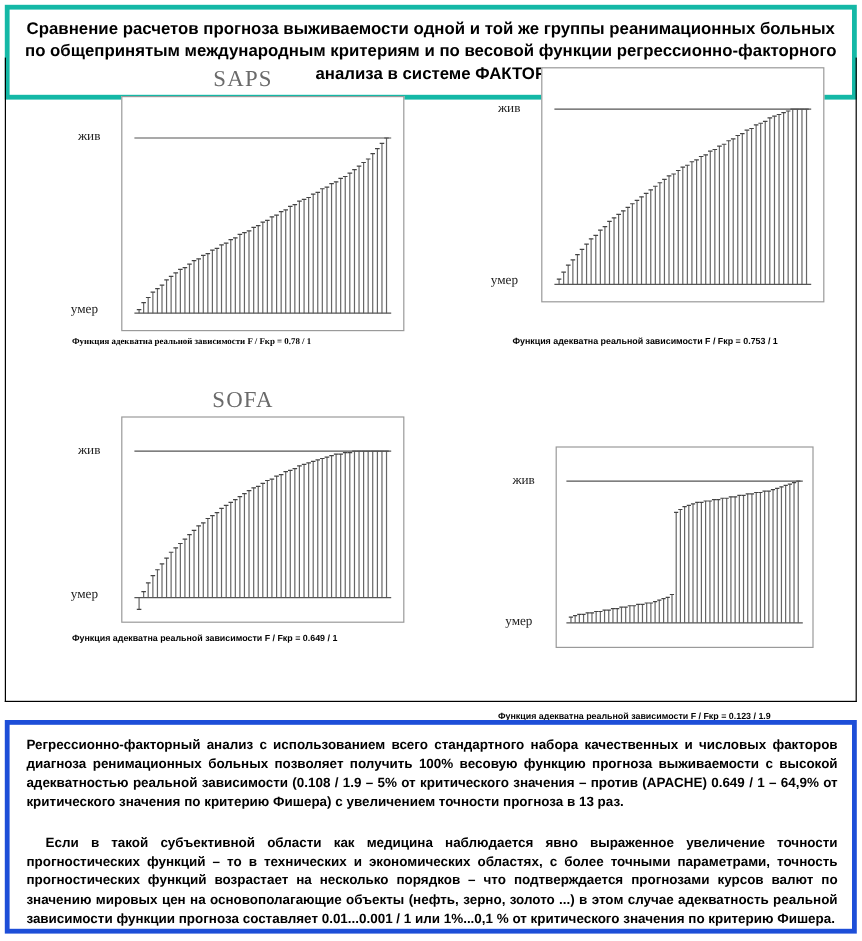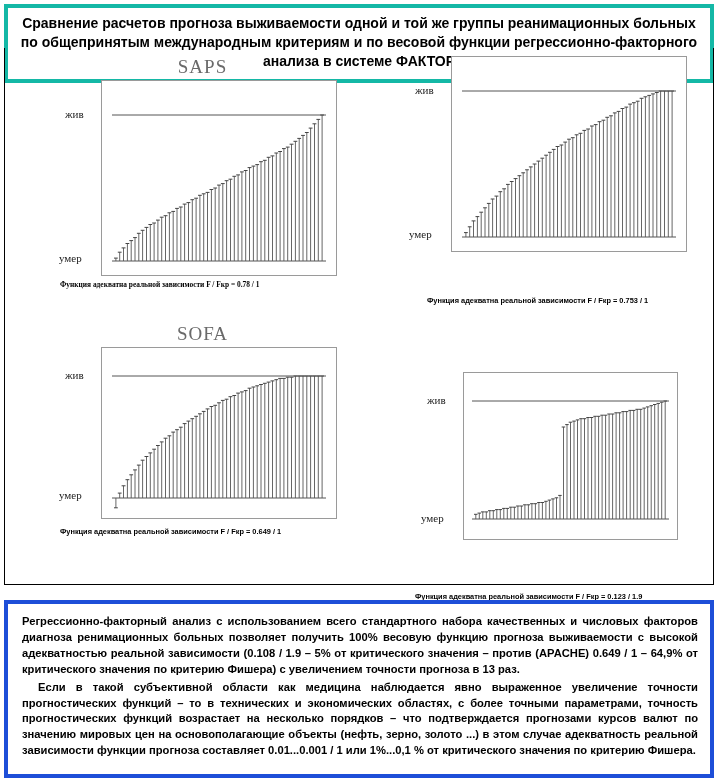--- a/index.html
+++ b/index.html
@@ -56,21 +56,21 @@
     font-size: 11.2px;
     line-height: 1.42;
     font-weight: bold;
     text-align: justify;
   }
   .footer-box p {
     margin: 0 0 0 0;
   }
   .footer-box p.indent {
     text-indent: 16px;
-    margin-top: 2px;
+    margin-top: 18px;
   }
 
   
   .panel {
     position: absolute;
   }
   .panel-title {
     text-align: center;
     font-size: 19px;
     color: #6a6a6a;
@@ -364,21 +364,21 @@
                 <line x1="216.3" y1="180" x2="216.3" y2="34.0" stroke="#666" stroke-width="1"></line>
                 <line x1="214.4" y1="34.0" x2="218.2" y2="34.0" stroke="#444" stroke-width="1"></line>
                 <line x1="220.1" y1="180" x2="220.1" y2="34.0" stroke="#666" stroke-width="1"></line>
                 <line x1="218.2" y1="34.0" x2="222.0" y2="34.0" stroke="#444" stroke-width="1"></line>
               </g>
             <line x1="10" y1="34" x2="224" y2="34" stroke="#555" stroke-width="1"></line>
             <line x1="10" y1="180" x2="224" y2="180" stroke="#555" stroke-width="1"></line>
           </svg>
         </div>
       </div>
-      <div class="caption" style="left:12px; top:240px;">Функция адекватна реальной зависимости  F / Fкр = 0.753 / 1</div>
+      <div class="caption" style="left:12px; top:224px;">Функция адекватна реальной зависимости  F / Fкр = 0.753 / 1</div>
     </div>
 
     <div class="panel" style="left:60px; top:275px; width:275px;">
       <div class="panel-title">SOFA</div>
       <div class="plot-wrap" style="height:190px;">
         <div class="axis-label" style="left:0px; top:22px;">жив</div>
         <div class="axis-label" style="left:-6px; top:142px;">умер</div>
         <div class="plot-frame" style="left:36px; top:0px; width:236px; height:172px;">
           <svg class="plot-canvas" width="234" height="170" viewBox="0 0 234 170">
             <g id="svg-sofa" stroke="#555" stroke-width="1">

